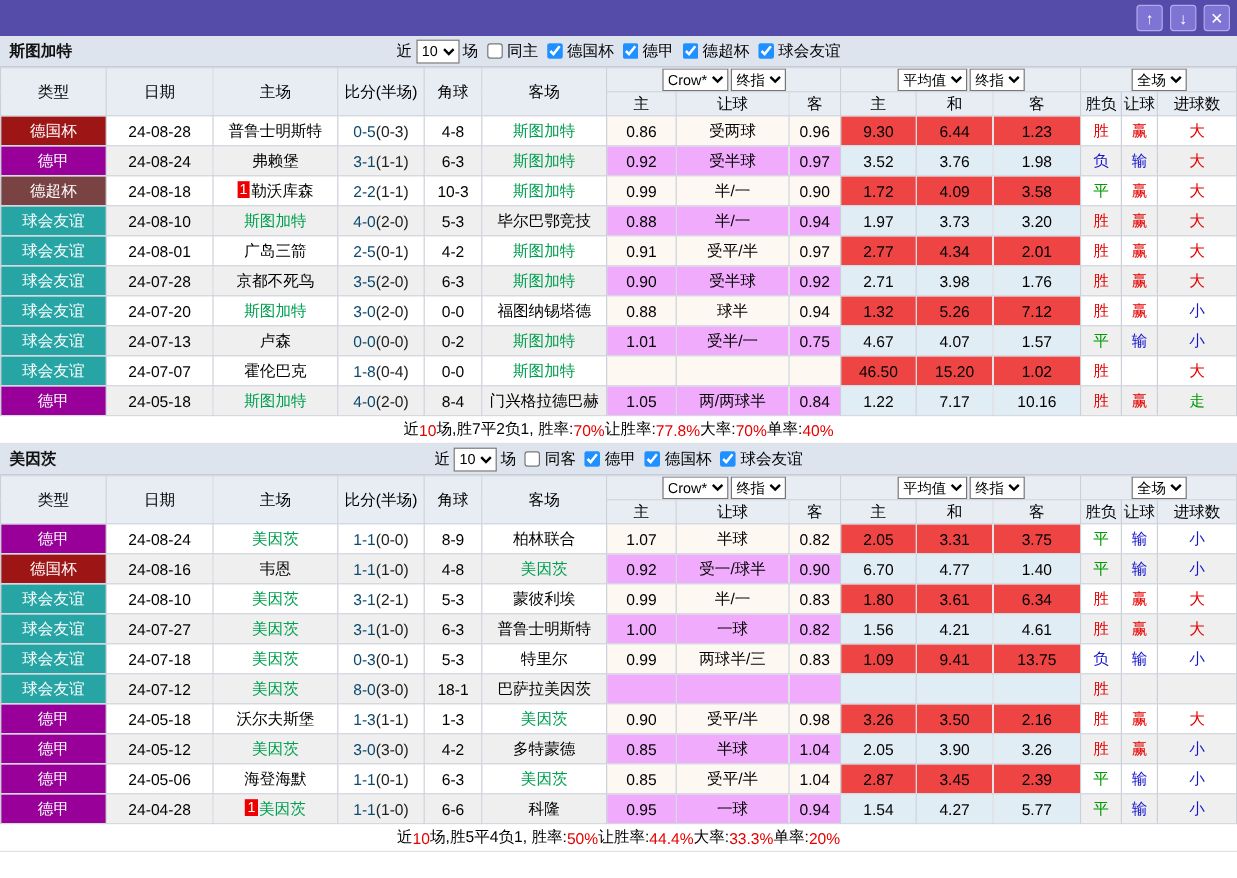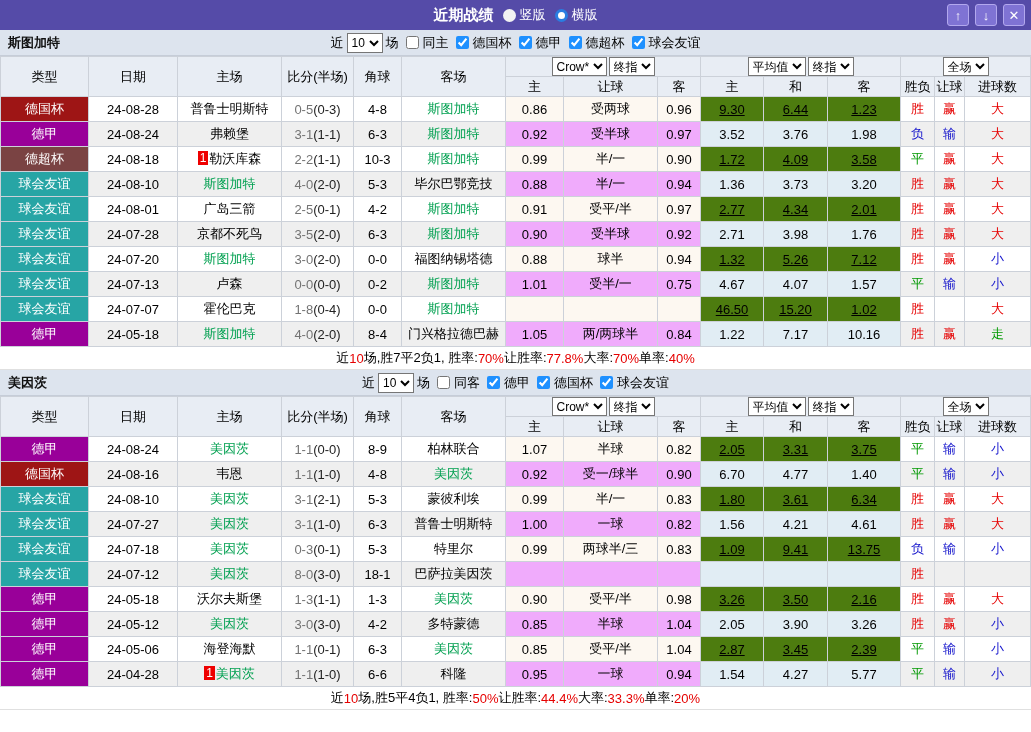--- a/index.html
+++ b/index.html
@@ -40,52 +40,41 @@
   th, td {
     border:1px solid #ccd1d9; padding:0; text-align:center; overflow:hidden;
     white-space:nowrap; height:25px; font-weight:normal; font-size:13px;
   }
   thead th { background:#e8edf4; height:20px; }
   thead select { height:19px; font-size:12px; border:1px solid #767676; background:#fff; margin:0 1px; }
   tr.odd  td { background:#ffffff; }
   tr.even td { background:#efefef; }
   tr.odd  td.odds { background:#fdf8f1; }
   tr.even td.odds { background:#f0abfc; }
-  tr.odd  td.avg  { background:#4d7c0f;text-decoration:underline; }
+  tr.odd  td.avg  { background:#ef4444; }
   tr.even td.avg  { background:#e1edf4; }
   td.type-cell { color:#fff; }
-  .score-main { color:#737373; }
+  .score-main { color:#0c4a6e; }
   .half-score { color:#222; }
   .team-self { color:#00a050; }
   .badge1 {
     display:inline-block; background:#ee0000; color:#fff; font-size:12px;
     line-height:14px; padding:0 2px; margin-right:1px; vertical-align:1px;
   }
   
   .summary {
     height:23px; display:flex; align-items:center; justify-content:center;
     background:#fff; font-size:13px; border-bottom:1px solid #e0e0e0;
   }
   .summary .red { color:#e60000; }
 </style>
 </head>
 <body>
 
 <div class="titlebar">
-  <div class="title-group">
-    <span class="title-text">近期战绩</span>
-    <span class="radio-opt">
-      <span class="radio-dot"></span>
-      <span>竖版</span>
-    </span>
-    <span class="radio-opt">
-      <span class="radio-dot sel"></span>
-      <span>横版</span>
-    </span>
-  </div>
   <div class="win-btns">
     <div class="win-btn">↑</div>
     <div class="win-btn">↓</div>
     <div class="win-btn">✕</div>
   </div>
 </div>
 
 <div id="sections">
     <div>
       <div class="section-bar">
@@ -203,21 +192,21 @@
           <tr class="even">
             <td class="type-cell" style="background: rgb(39, 165, 165);">球会友谊</td>
             <td>24-08-10</td>
             <td><span class="team-self">斯图加特</span></td>
             <td><span class="score-main">4-0</span><span class="half-score">(2-0)</span></td>
             <td>5-3</td>
             <td><span>毕尔巴鄂竞技</span></td>
             <td class="odds">0.88</td>
             <td class="odds">半/一</td>
             <td class="odds">0.94</td>
-            <td class="avg">1.36</td>
+            <td class="avg">1.97</td>
             <td class="avg">3.73</td>
             <td class="avg">3.20</td>
             <td style="color: rgb(230, 0, 0);">胜</td>
             <td style="color: rgb(230, 0, 0);">赢</td>
             <td style="color: rgb(230, 0, 0);">大</td>
           </tr>
           <tr class="odd">
             <td class="type-cell" style="background: rgb(39, 165, 165);">球会友谊</td>
             <td>24-08-01</td>
             <td><span>广岛三箭</span></td>

